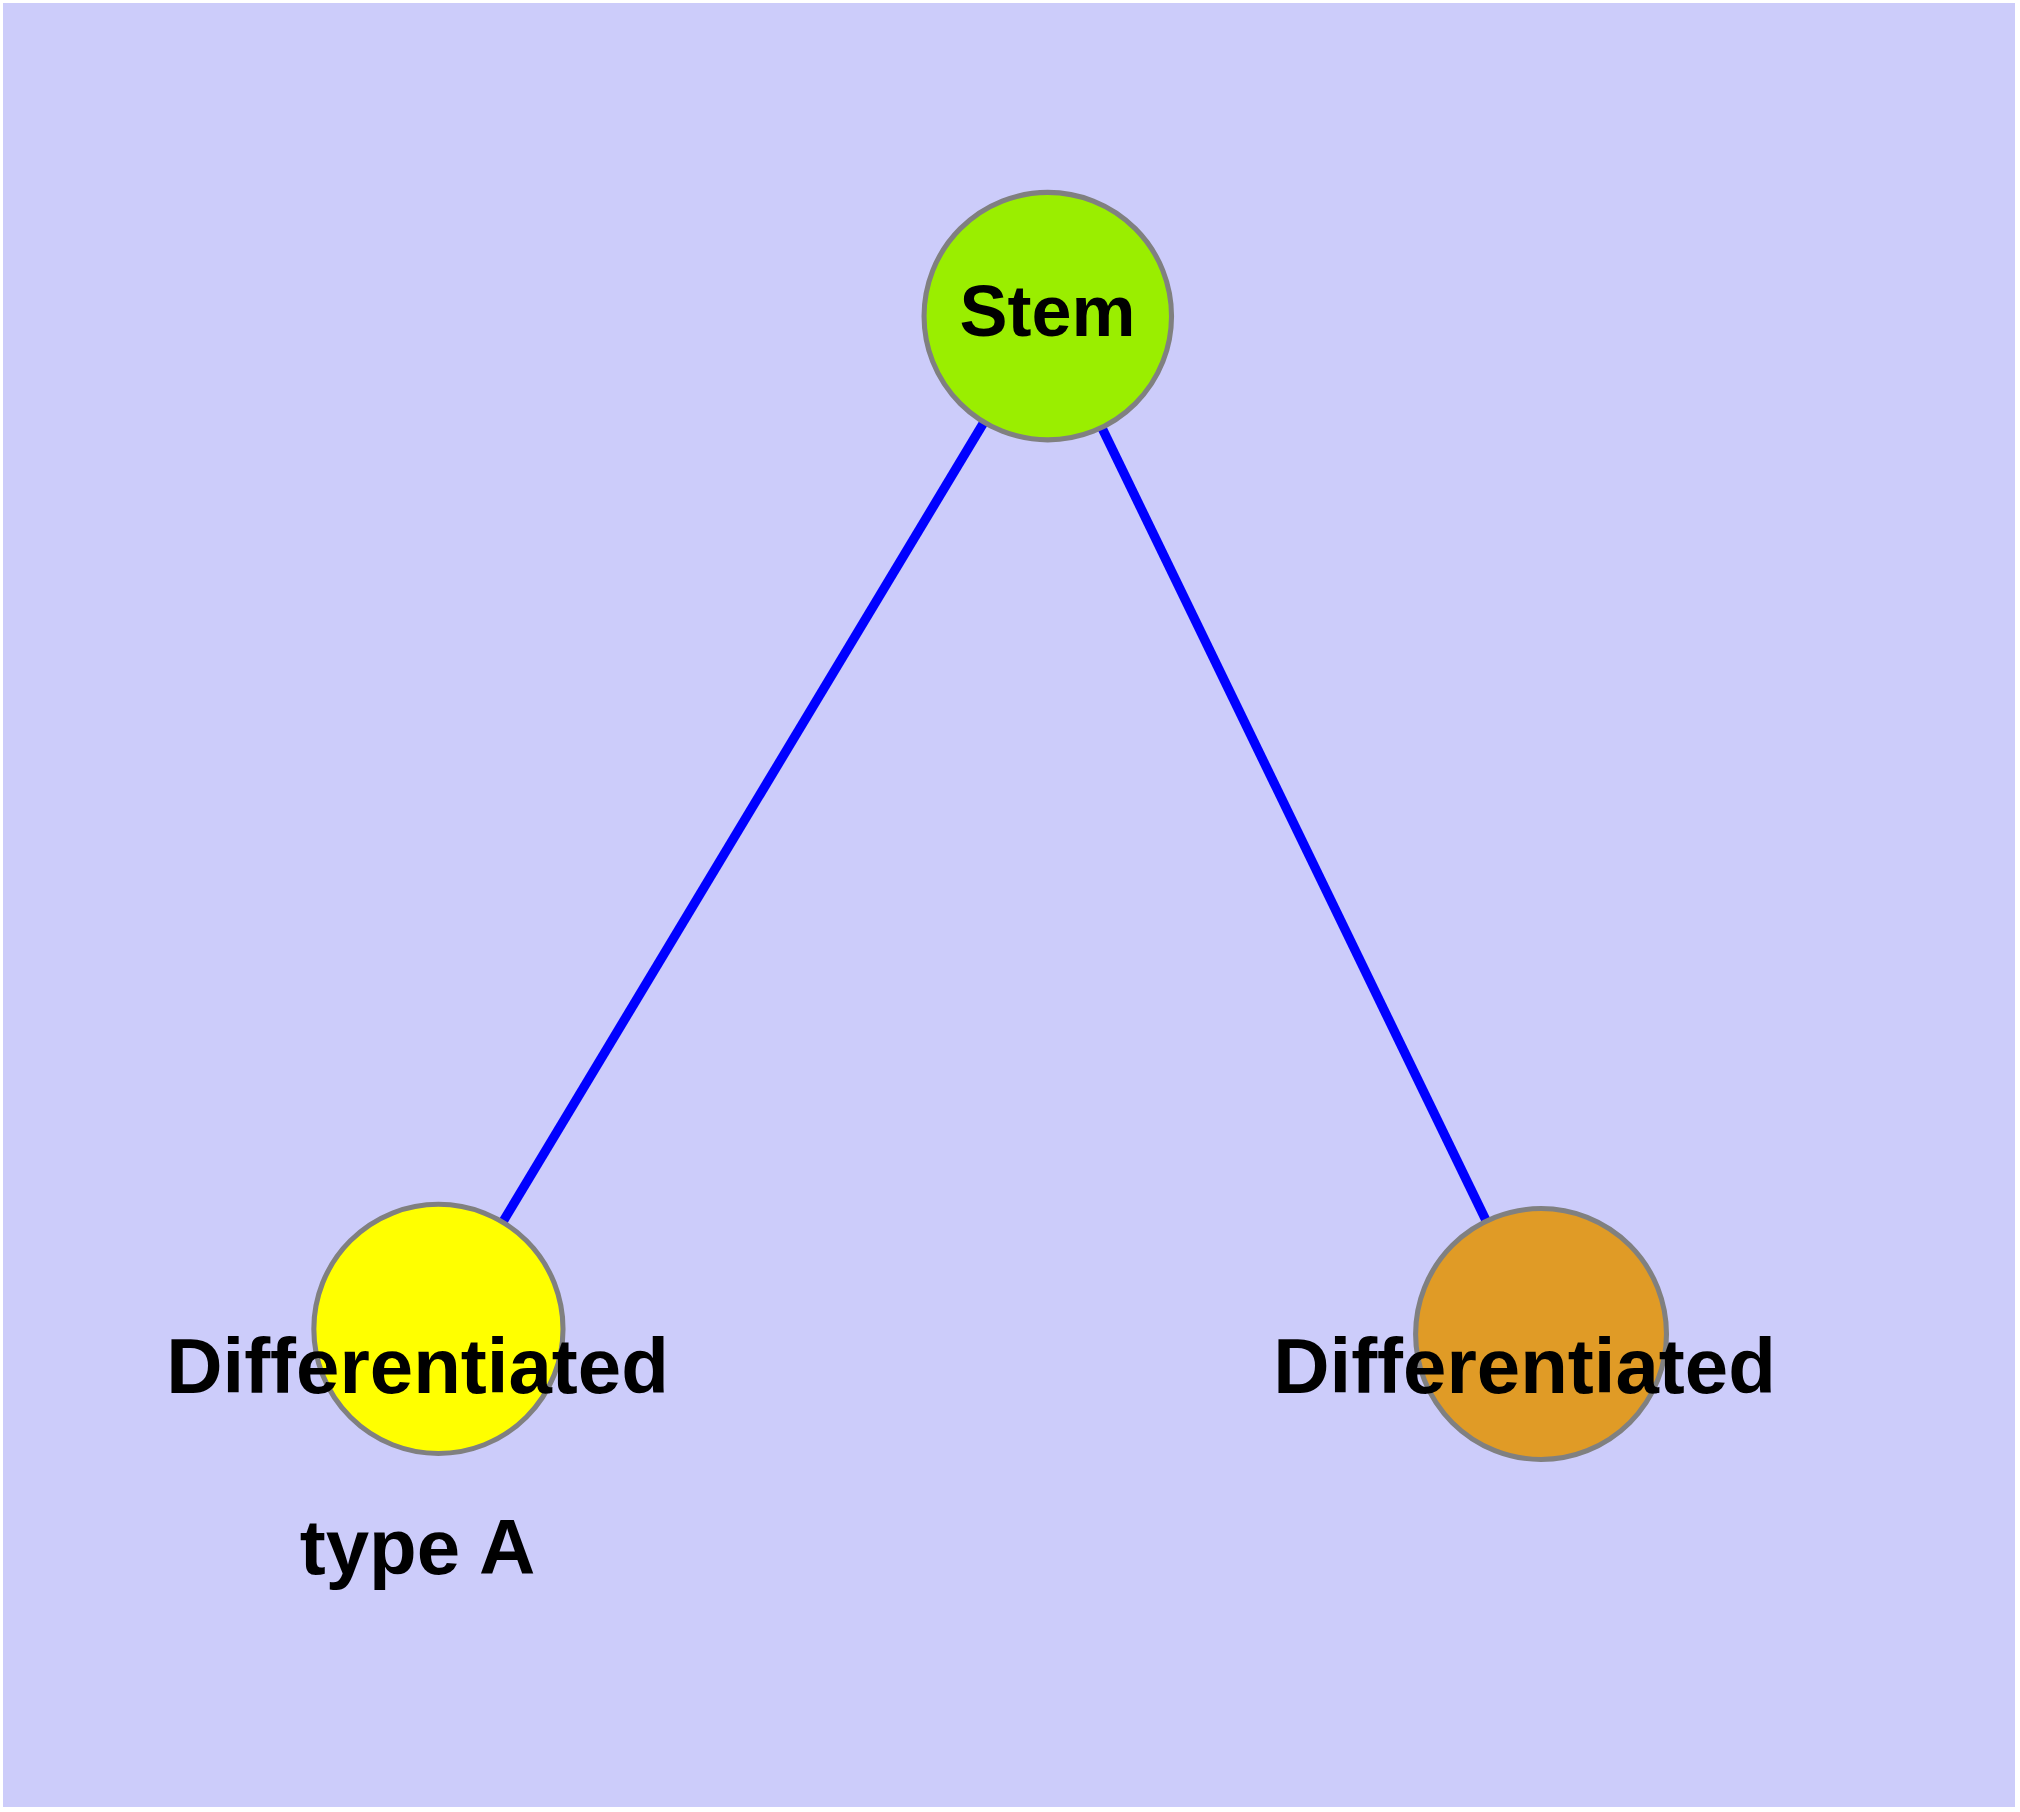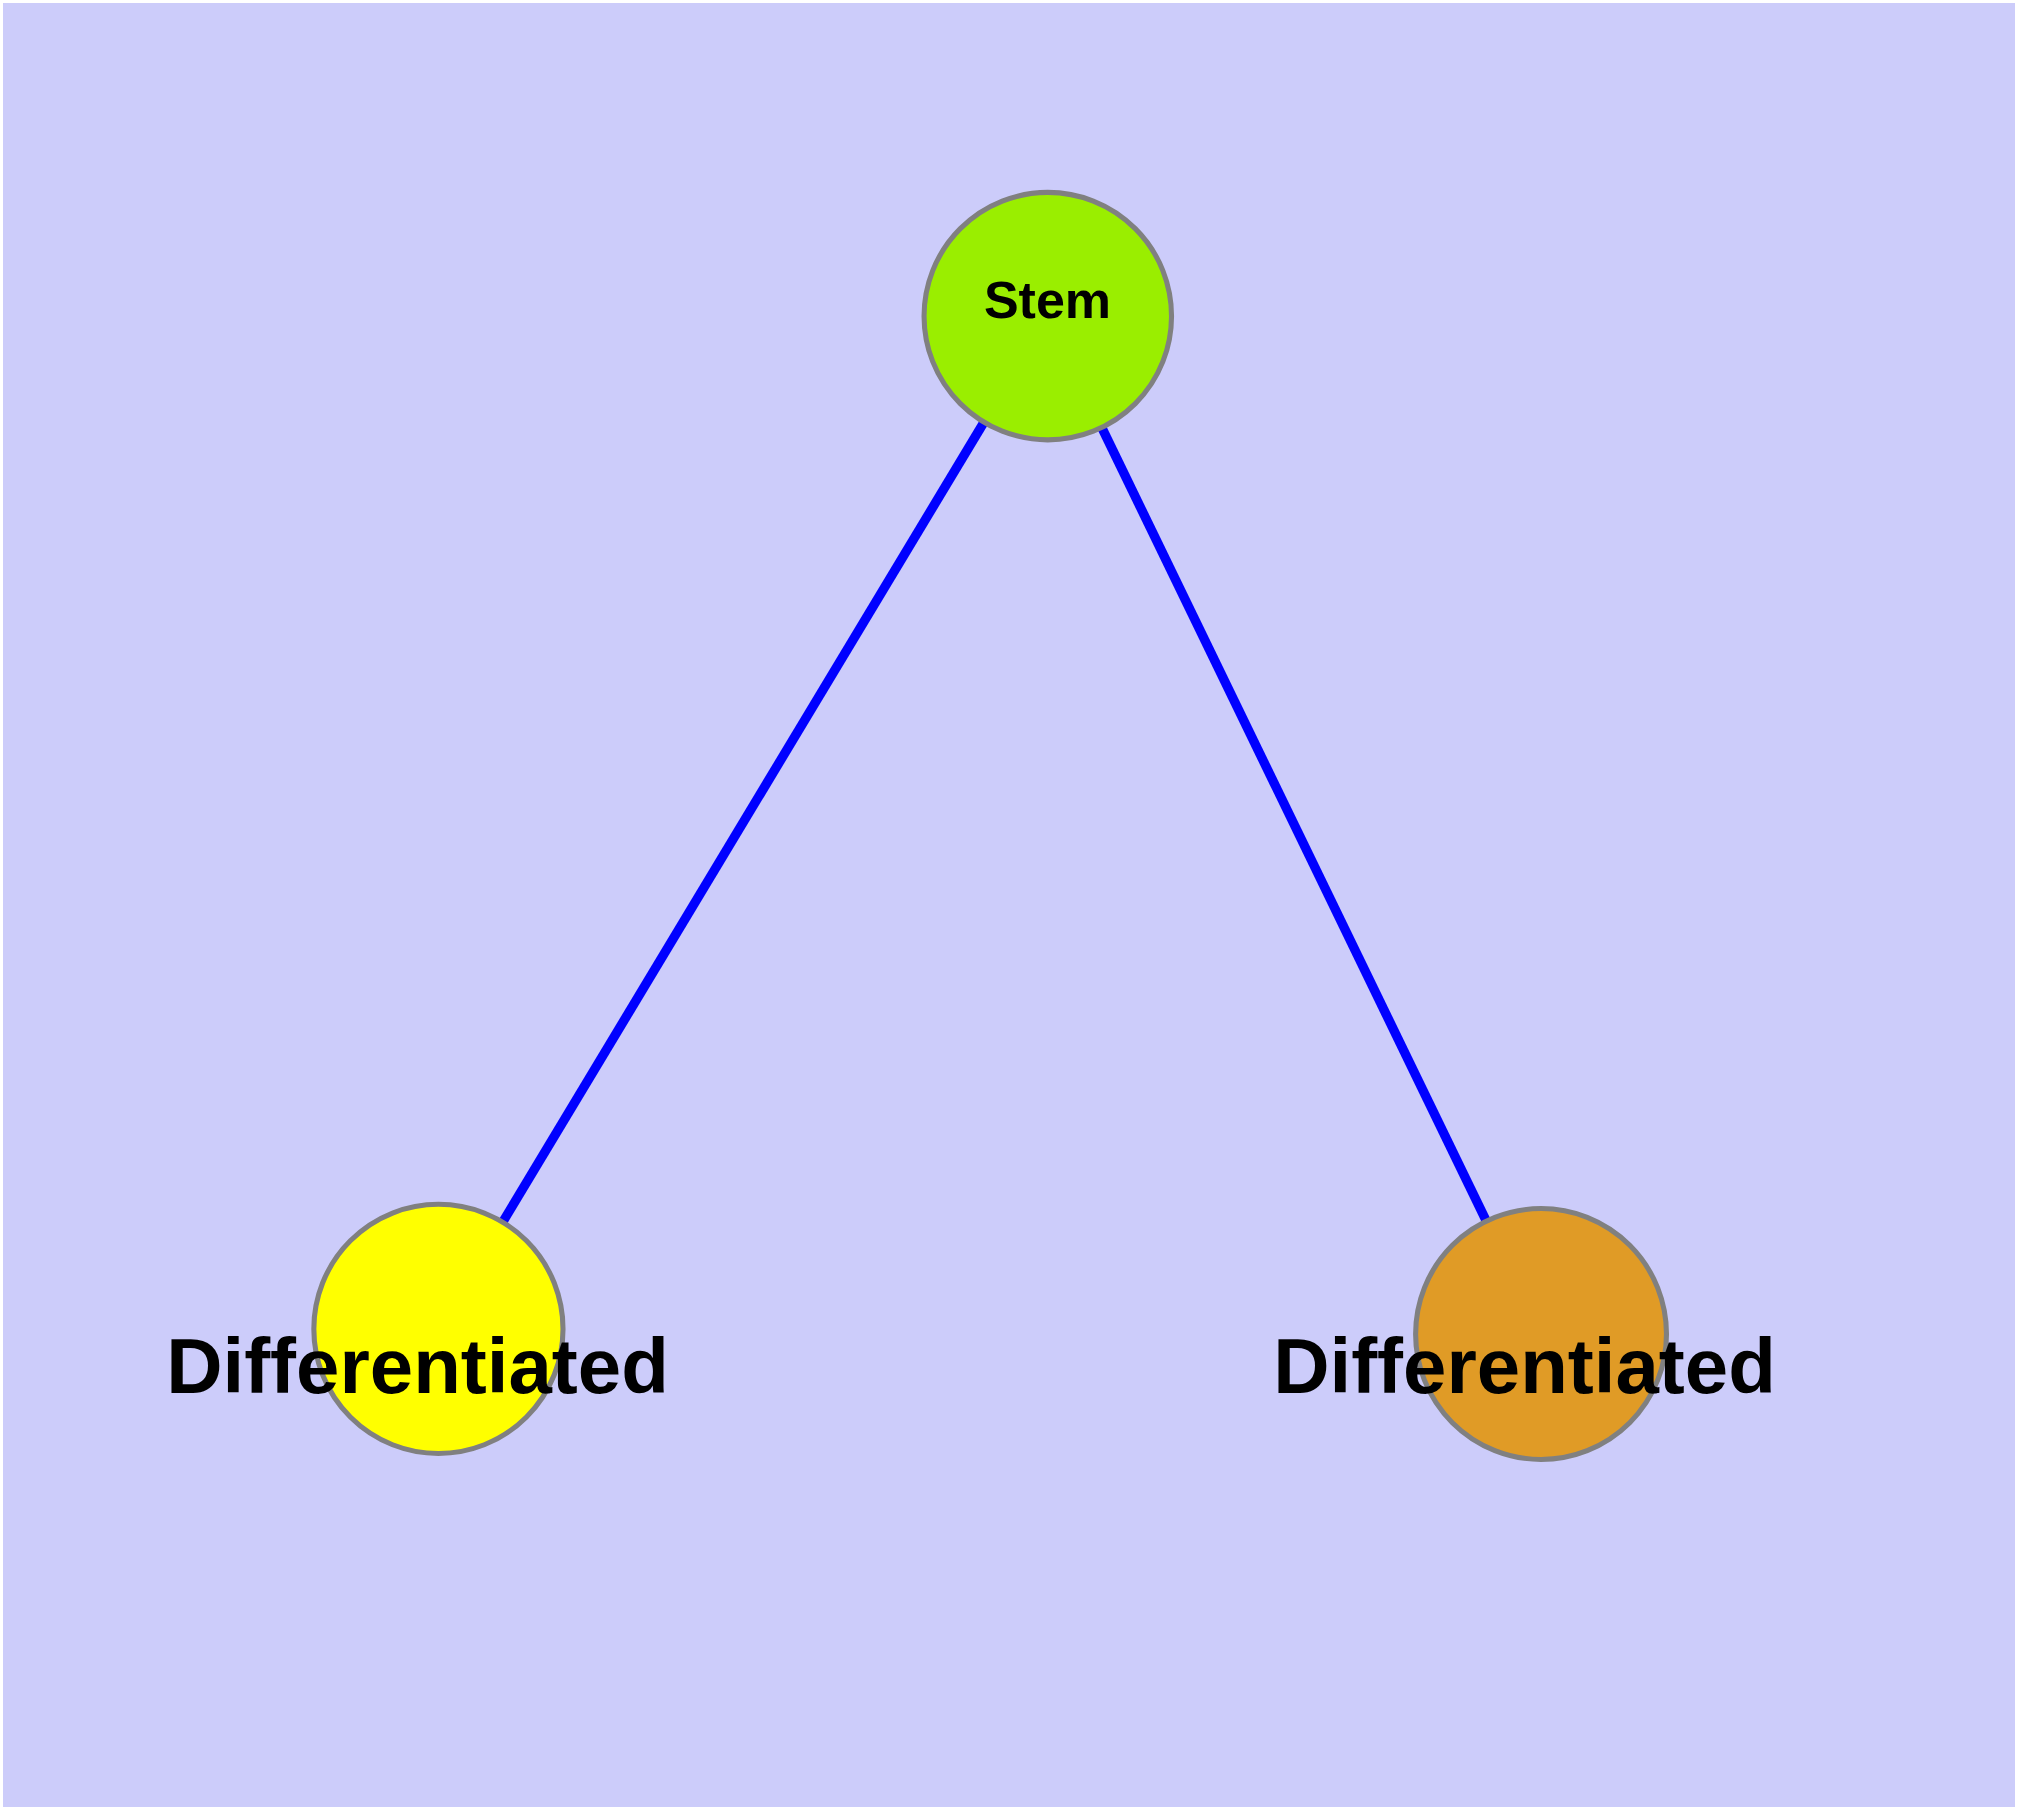--- a/index.html
+++ b/index.html
@@ -36,21 +36,21 @@
     font-weight: bold;
     color: #000000;
     line-height: 1.16;
     white-space: pre-line;
     pointer-events: none;
   }
   #label-stem {
     left: 793px;
     top: 270px;
     width: 509px;
-    font-size: 52px;
+    font-size: 72px;
   }
   #label-type-a {
     left: 163px;
     top: 1231px;
     width: 509px;
     font-size: 78px;
   }
   #label-type-b {
     left: 1270px;
     top: 1231px;
@@ -76,20 +76,21 @@
       <circle cx="1236" cy="373" r="146" fill="#9aee00" stroke="#808080" stroke-width="6"></circle>
       <circle cx="517" cy="1568" r="147" fill="#ffff00" stroke="#808080" stroke-width="6"></circle>
       <circle cx="1818" cy="1574" r="148" fill="#e09b26" stroke="#808080" stroke-width="6"></circle>
     </g>
   </svg>
 
   <div class="node-label-overlay" id="label-stem">Stem</div>
 
   <div class="node-label-overlay" id="label-type-a">
     <div>Differentiated</div>
+    <div>type A</div>
   </div>
 
   <div class="node-label-overlay" id="label-type-b">
     <div>Differentiated</div>
   </div>
 
 </div>
 
 
 </body></html>

